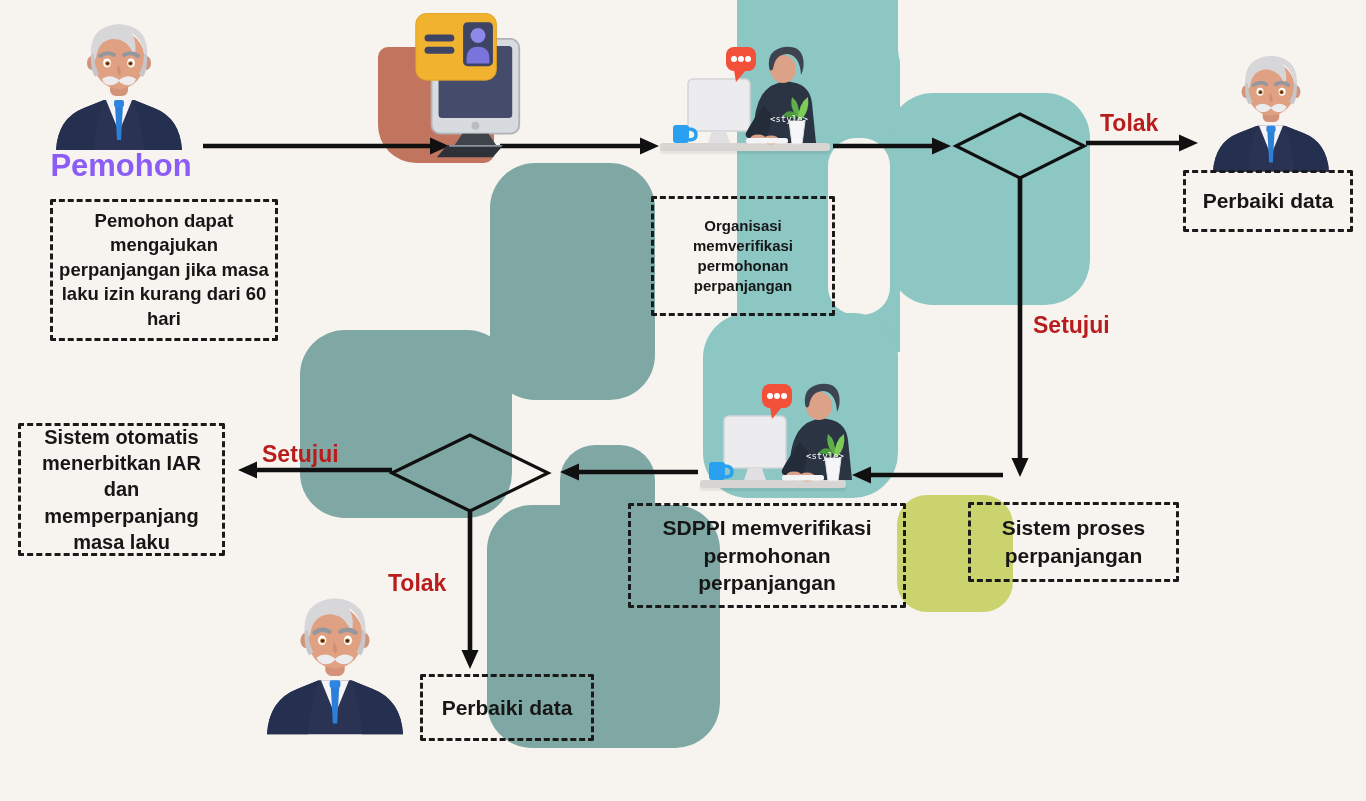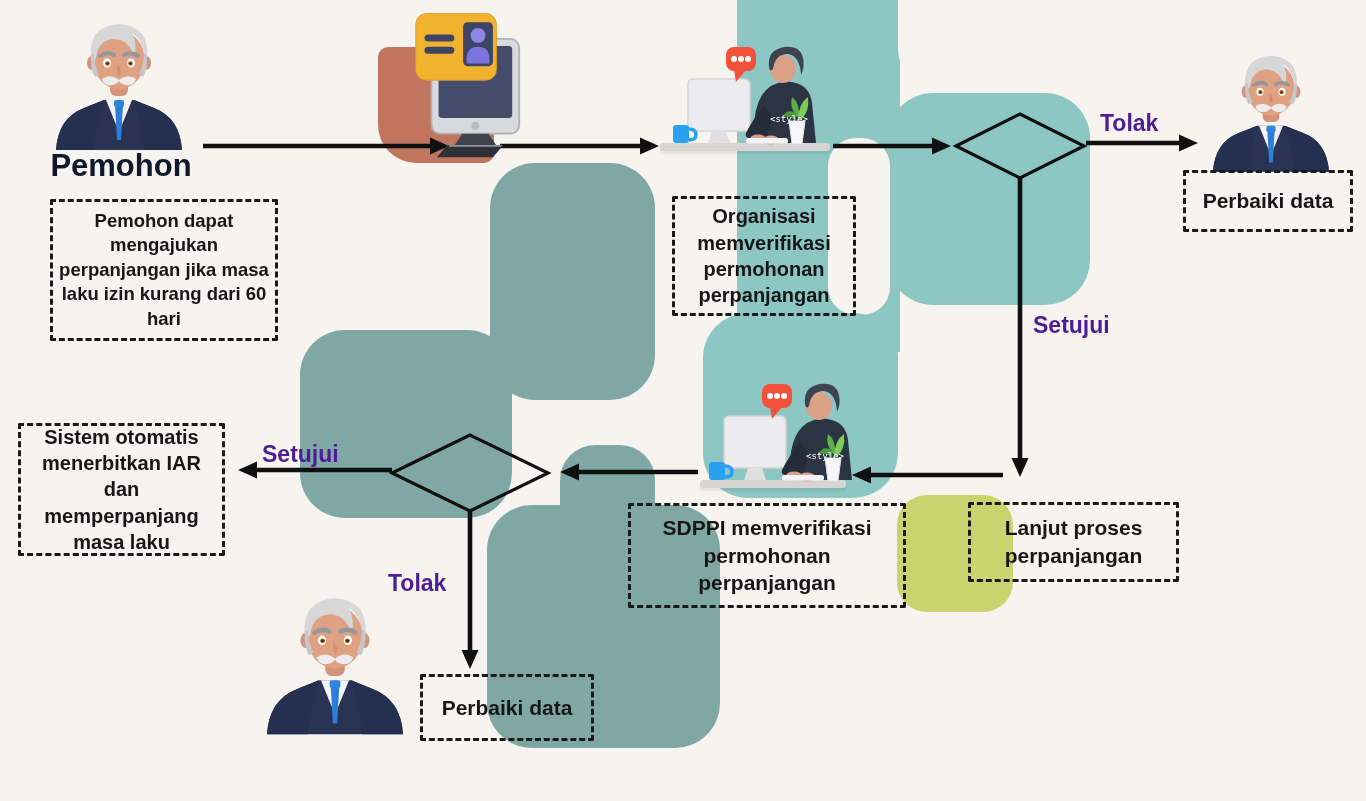--- a/index.html
+++ b/index.html
@@ -21,25 +21,25 @@
   .note{
     position:absolute;
     border:3px dashed #1a1a1a;
     border-radius:2px;
     display:flex;align-items:center;justify-content:center;
     text-align:center;font-weight:bold;line-height:1.32;
     color:#161616;box-sizing:border-box;
     z-index:6;background:transparent;
   }
   .edge-label{
-    position:absolute;font-weight:bold;font-size:23px;color:#4c1d95;
+    position:absolute;font-weight:bold;font-size:23px;color:#b91c1c;
     z-index:6;white-space:nowrap;
   }
   .title-label{
-    position:absolute;font-weight:bold;font-size:31px;color:#0f172a;
+    position:absolute;font-weight:bold;font-size:31px;color:#8b5cf6;
     z-index:6;text-align:center;
   }
   .scene{position:absolute;z-index:4;}
   .desk-bar{
     position:absolute;height:8px;background:#d7d4d1;border-radius:3px;
     box-shadow:0 3px 2px rgba(0,0,0,0.07);z-index:4;
   }
   #connectors{position:absolute;left:0;top:0;z-index:3;}
   .bgz{z-index:0;} .bgz1{z-index:1;}
 </style>
@@ -187,28 +187,28 @@
   <div class="title-label" style="left:36px;top:148px;width:170px;">Pemohon</div>
 
   <div class="edge-label" style="left:1100px;top:110px;">Tolak</div>
   <div class="edge-label" style="left:1033px;top:312px;">Setujui</div>
   <div class="edge-label" style="left:262px;top:441px;">Setujui</div>
   <div class="edge-label" style="left:388px;top:570px;">Tolak</div>
 
   <div class="note" style="left:50px;top:199px;width:228px;height:142px;font-size:18.5px;padding:2px;align-items:center;">
     <span>Pemohon dapat mengajukan perpanjangan jika masa laku izin kurang dari 60 hari</span>
   </div>
-  <div class="note" style="left:672px;top:196px;width:184px;height:120px;font-size:20px;padding:2px;">
+  <div class="note" style="left:651px;top:196px;width:184px;height:120px;font-size:15px;padding:2px;">
     <span>Organisasi memverifikasi permohonan perpanjangan</span>
   </div>
   <div class="note" style="left:1183px;top:170px;width:170px;height:62px;font-size:21px;">
     <span>Perbaiki data</span>
   </div>
   <div class="note" style="left:968px;top:502px;width:211px;height:80px;font-size:21px;padding:2px 8px;">
-    <span>Lanjut proses perpanjangan</span>
+    <span>Sistem proses perpanjangan</span>
   </div>
   <div class="note" style="left:628px;top:503px;width:278px;height:105px;font-size:21px;padding:2px;">
     <span>SDPPI memverifikasi permohonan perpanjangan</span>
   </div>
   <div class="note" style="left:18px;top:423px;width:207px;height:133px;font-size:20px;padding:0 13px;">
     <span>Sistem otomatis menerbitkan IAR dan memperpanjang masa laku</span>
   </div>
   <div class="note" style="left:420px;top:674px;width:174px;height:67px;font-size:21px;">
     <span>Perbaiki data</span>
   </div>

